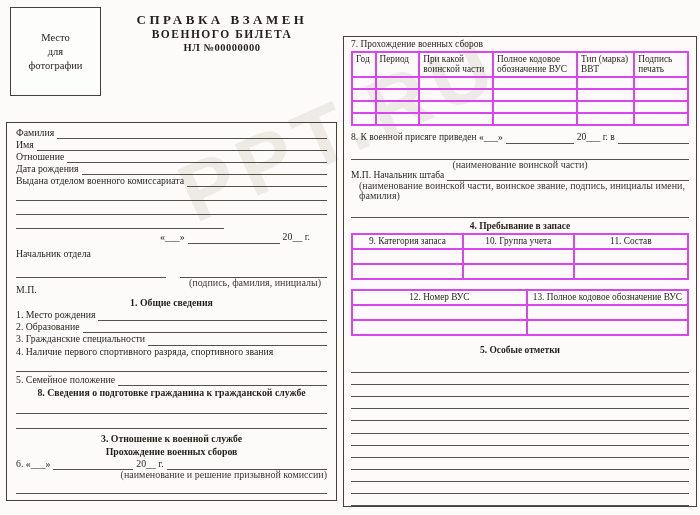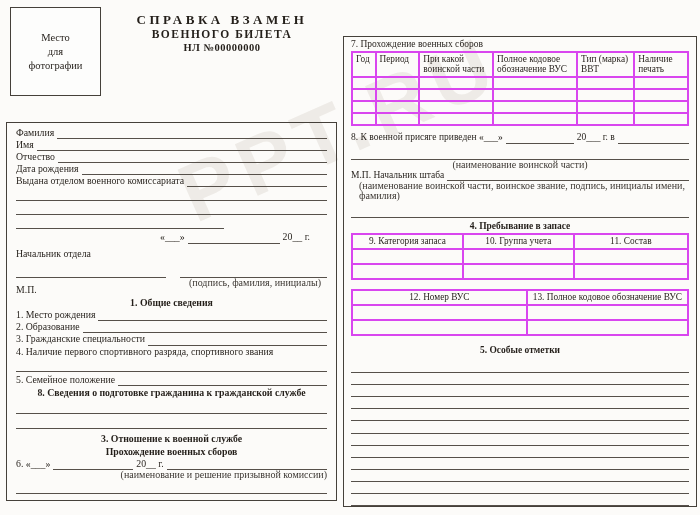--- a/index.html
+++ b/index.html
@@ -70,21 +70,21 @@
   <div class="left-box">
     <div class="frow">
       <span class="lbl">Фамилия</span>
         <span class="fline"></span>
     </div>
     <div class="frow">
       <span class="lbl">Имя</span>
         <span class="fline"></span>
     </div>
     <div class="frow">
-      <span class="lbl">Отчество</span>
+      <span class="lbl">Отношение</span>
         <span class="fline"></span>
     </div>
     <div class="frow">
       <span class="lbl">Дата рождения</span>
         <span class="fline"></span>
     </div>
     <div class="frow">
       <span class="lbl">Выдана отделом военного комиссариата</span>
         <span class="fline"></span>
     </div>
@@ -154,21 +154,21 @@
           <col style="width:17%">
           <col style="width:16%">
       </colgroup>
       <thead>
         <tr>
           <th>Год</th>
           <th>Период</th>
           <th>При какой воинской части</th>
           <th>Полное кодовое обозначение ВУС</th>
           <th>Тип (марка) ВВТ</th>
-          <th>Наличие печать</th>
+          <th>Подпись печать</th>
         </tr>
       </thead>
       <tbody>
           <tr>
             <td></td>
             <td></td>
             <td></td>
             <td></td>
             <td></td>
             <td></td>

